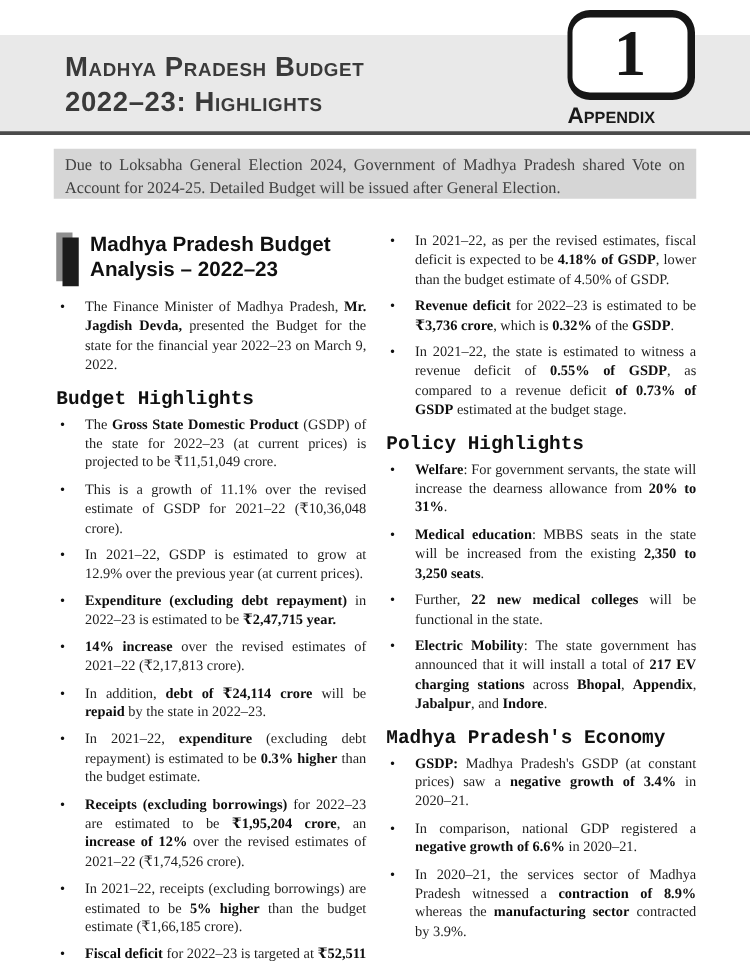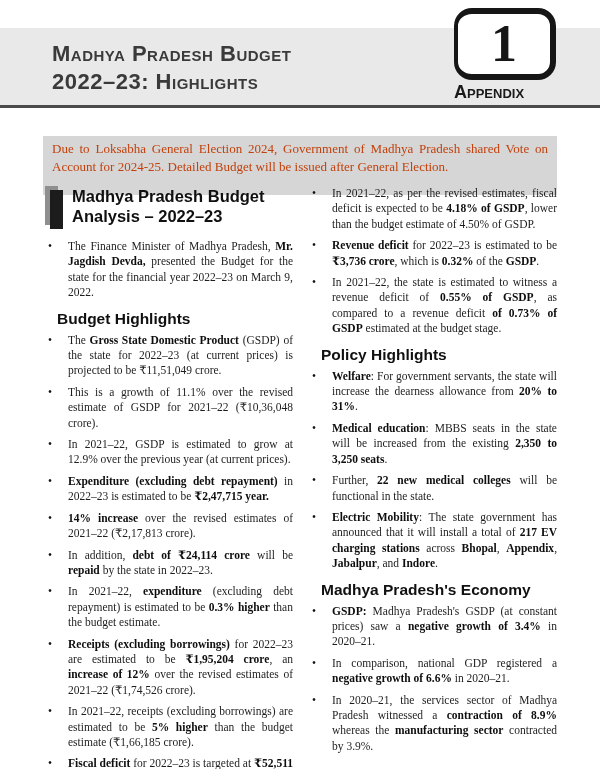--- a/index.html
+++ b/index.html
@@ -45,25 +45,25 @@
     position: absolute; right: 44px; top: 82px; width: 102px;
     text-align: left;
     font-family: "Liberation Sans", "DejaVu Sans", sans-serif;
     font-weight: 700; font-variant: small-caps;
     font-size: 18px; color: #1a1a1a;
     z-index: 3;
   }
 
   
   .notice {
-    position: absolute; left: 43px; top: 136px; width: 514px;
+    position: absolute; left: 43px; top: 119px; width: 514px;
     background: #d6d6d6;
-    padding: 4px 9px 20px 9px;
+    padding: 4px 9px 1px 9px;
     font-size: 13px; line-height: 1.35;
-    color: #c2410c;
+    color: #404040;
     text-align: justify;
   }
 
   
   .content {
     position: absolute; left: 45px; top: 186px; width: 512px;
     display: flex; gap: 16px;
   }
   .col { flex: 1 1 0; min-width: 0; }
 
@@ -72,23 +72,23 @@
     width: 13px; height: 39px; background: #1c1c1c;
     box-shadow: -5px -4px 0 #8f8f8f;
     margin: 4px 9px 0 5px; flex: none;
   }
   .article-title h2 {
     font-family: "Liberation Sans", "DejaVu Sans", sans-serif;
     font-weight: 700; font-size: 16.5px; line-height: 1.22; color: #101010;
   }
 
   .sec {
-    font-family: Liberation Sans, sans-serif;
+    font-family: Liberation Mono, monospace;
     font-weight: 700; font-size: 15.5px; color: #101010;
-    margin: 9px 0 5px 12px;
+    margin: 9px 0 5px 0;
   }
   .bullet { display: flex; margin-bottom: 6px; }
   .dot {
     flex: none; width: 23px; font-size: 11.5px; line-height: 1.34;
     color: #111; padding-left: 3px;
   }
   .btext {
     flex: 1 1 auto; min-width: 0;
     font-size: 11.5px; line-height: 1.34;
     text-align: justify;

